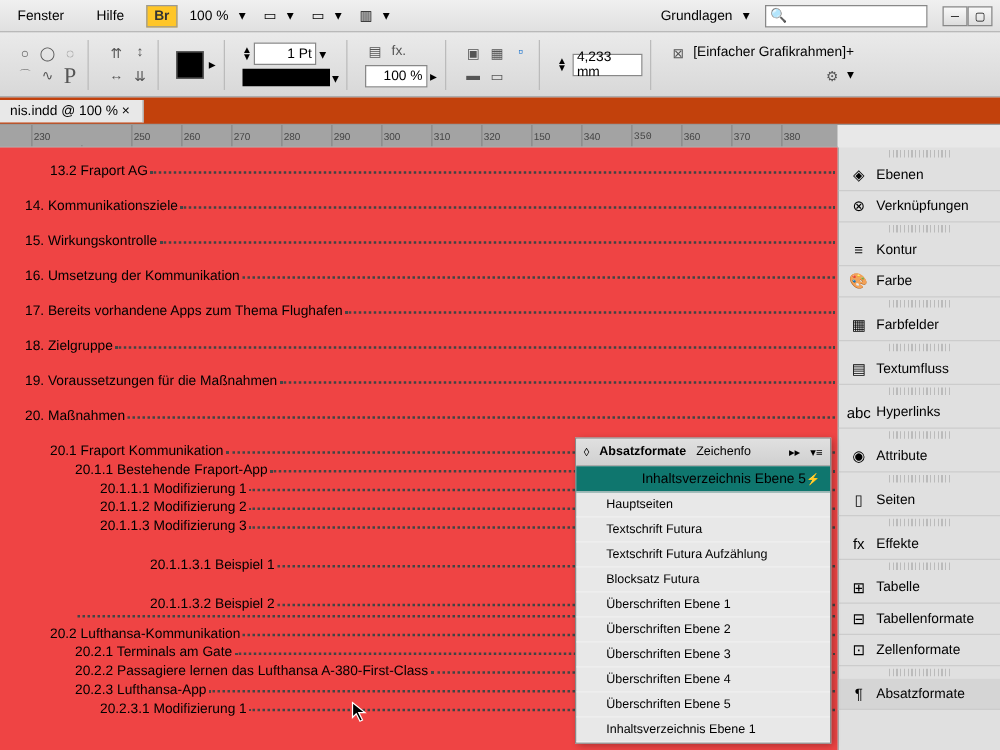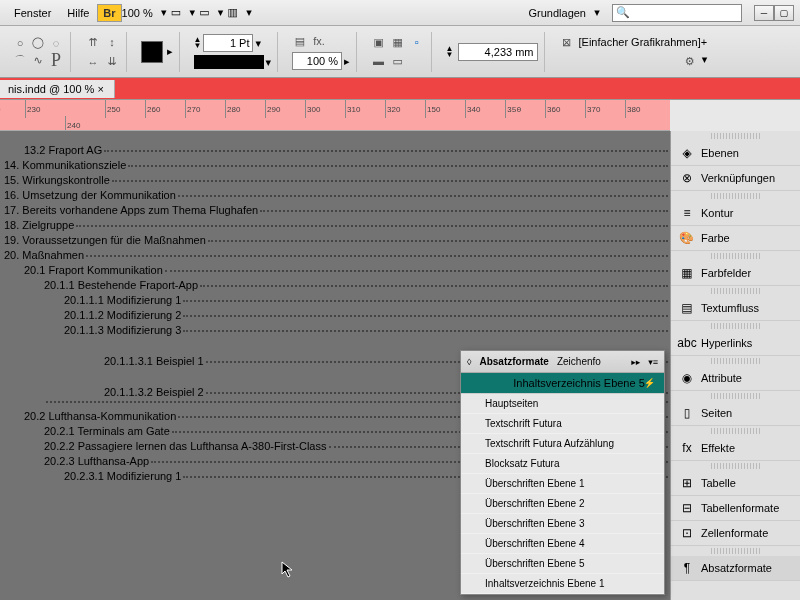--- a/index.html
+++ b/index.html
@@ -1,41 +1,41 @@
 <!DOCTYPE html>
 <html><head>
 <meta charset="utf-8">
 <style>
 *{margin:0;padding:0;box-sizing:border-box;font-family:Tahoma,Arial,sans-serif;font-size:11px}
 body{background:#e8e8e8;overflow:hidden;width:800px;height:600px}
-.menubar{height:26px;background:linear-gradient(#f0f0f0,#e0e0e0);display:flex;align-items:center;padding:0 6px;border-bottom:1px solid #aaa}
+.menubar{height:26px;background:linear-gradient(#f0f0f0,#e0e0e0);display:flex;align-items:center;padding:0 6px;gap:10px;border-bottom:1px solid #aaa}
 .menubar .item{padding:3px 8px}
 .menubar .br{background:#ffc627;color:#333;padding:2px 5px;font-weight:bold;border:1px solid #999}
 .menubar .zoom{display:flex;align-items:center;gap:4px}
 .menubar .dd{width:14px;height:14px;display:inline-flex;align-items:center;justify-content:center}
 .menubar .right{margin-left:auto;display:flex;align-items:center;gap:8px}
 .menubar .search{width:130px;height:18px;background:#fff;border:1px solid #888;display:flex;align-items:center;padding-left:3px}
 .winbtns{display:flex;gap:0;margin-left:4px}
 .winbtn{width:20px;height:16px;border:1px solid #888;background:linear-gradient(#f8f8f8,#ddd);display:flex;align-items:center;justify-content:center;font-size:9px}
 .toolbar{height:52px;background:linear-gradient(#eaeaea,#d8d8d8);border-bottom:1px solid #999;display:flex;align-items:center;padding:0 6px;gap:8px}
 .tgrp{display:flex;align-items:center;gap:4px;padding:0 6px;border-right:1px solid #bbb;height:40px}
 .ticon{width:16px;height:16px;display:flex;align-items:center;justify-content:center;color:#555}
 .swatch{width:22px;height:22px;background:#000;border:1px solid #666}
 .ptfield{width:50px;height:18px;border:1px solid #888;background:#fff;padding:0 3px;display:flex;align-items:center;justify-content:flex-end}
 .pctfield{width:50px;height:18px;border:1px solid #888;background:#fff;padding:0 3px;display:flex;align-items:center;justify-content:flex-end}
-.mmfield{width:80px;height:18px;border:1px solid #888;background:#fff;padding:0 3px;display:flex;align-items:center;justify-content:flex-end}
+.mmfield{width:56px;height:18px;border:1px solid #888;background:#fff;padding:0 3px;display:flex;align-items:center;justify-content:flex-end}
 .lbl{display:flex;align-items:center}
-.tab{height:22px;background:#ef4444;border-bottom:1px solid #999;display:flex;align-items:center}
+.tab{height:22px;background:#c2410c;border-bottom:1px solid #999;display:flex;align-items:center}
 .tab .t{background:#e8e8e8;padding:3px 10px 3px 8px;border-right:1px solid #aaa;display:flex;align-items:center;gap:4px}
-.ruler{height:31px;background:#fca5a5;border-bottom:1px solid #aaa;position:relative;overflow:hidden;margin-right:130px}
+.ruler{height:18px;background:#a3a3a3;border-bottom:1px solid #aaa;position:relative;overflow:hidden;margin-right:130px}
 .ruler .tick{position:absolute;top:0;font-size:8px;color:#444;border-left:1px solid #888;height:18px;padding-left:1px;padding-top:5px}
 .main{display:flex;height:482px}
-.doc{flex:1;background:#737373;overflow:hidden;position:relative;padding:10px 0 0 4px}
+.doc{flex:1;background:#ef4444;overflow:hidden;position:relative;padding:10px 0 0 20px}
 .toc{font-family:"Segoe UI",Arial;color:#000}
-.toc .l0{font-size:15px;margin:3px 0;display:flex}
+.toc .l0{font-size:15px;margin:16px 0;display:flex}
 .toc .l1{font-size:15px;margin:3px 0 3px 20px;display:flex}
 .toc .l2{font-size:15px;margin:3px 0 3px 40px;display:flex}
 .toc .l3{font-size:15px;margin:3px 0 3px 60px;display:flex}
 .toc .l4{font-size:15px;margin:19px 0 3px 100px;display:flex}
 .dots{flex:1;border-bottom:2px dotted #444;margin:0 2px 4px 2px;min-width:10px}
 .rpanel{width:130px;background:#e0e0e0;border-left:1px solid #999;display:flex;flex-direction:column}
 .rpanel .pi{height:25px;display:flex;align-items:center;gap:6px;padding:0 8px;border-bottom:1px solid #ccc;cursor:pointer}
 .rpanel .pi.sel{background:#d5d5d5}
 .rpanel .pi .ic{width:16px;height:16px;display:flex;align-items:center;justify-content:center;font-size:12px}
 .rpanel .grip{height:6px;background:repeating-linear-gradient(90deg,#bbb,#bbb 1px,transparent 1px,transparent 3px);margin:2px 40px}

